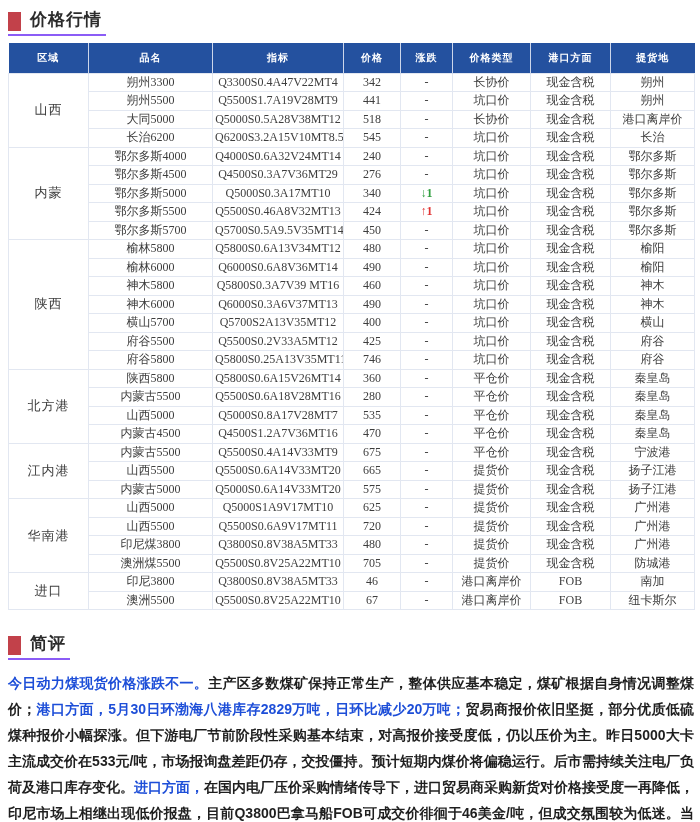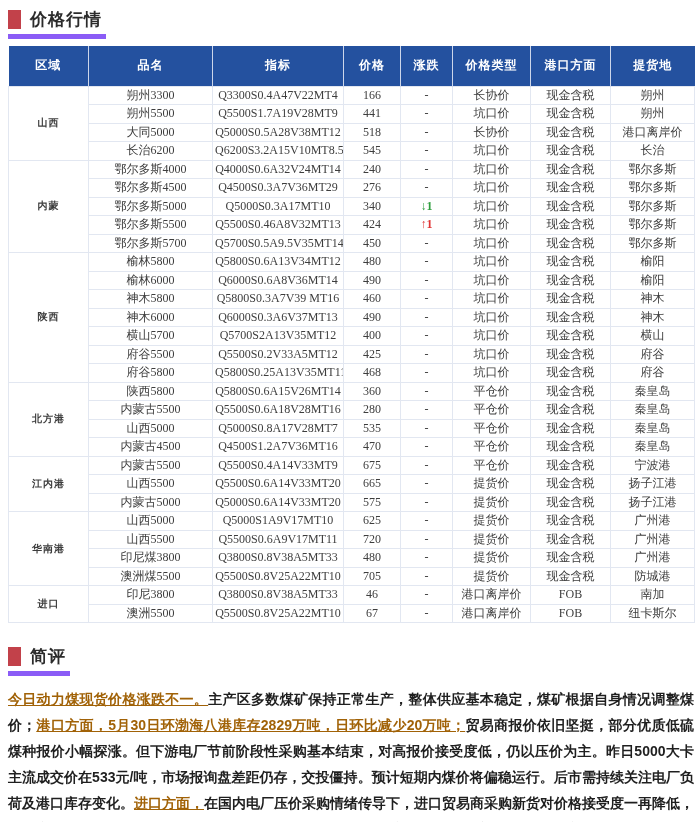--- a/index.html
+++ b/index.html
@@ -5,67 +5,67 @@
   * { margin:0; padding:0; box-sizing:border-box; }
   html,body { background:#ffffff; width:700px; }
   body {
     font-family: "Liberation Serif", "DejaVu Serif", serif;
     color:#3a3a3a;
     padding:8px 6px 10px 8px;
   }
 
   
   .sec-title {
-    display:flex; align-items:center;
+    display:flex; align-items:flex-end;
     width:-moz-fit-content; width:fit-content;
     padding:0 4px 3px 0;
-    border-bottom:5px solid #8b5cf6;
+    border-bottom:2px solid #8b5cf6;
     font-family:"Liberation Sans","DejaVu Sans",sans-serif;
   }
   .sec-title .sq {
     width:13px; height:19px; background:#c2414a; margin-right:9px; display:inline-block;
   }
   .sec-title .t {
     font-size:17px; font-weight:bold; color:#2b2b2b; letter-spacing:1px;
   }
 
   
   table.price {
     width:686px; table-layout:fixed; border-collapse:collapse; margin-top:7px;
   }
   table.price col.c-region{width:80px;} table.price col.c-name{width:124px;}
   table.price col.c-spec{width:131px;}  table.price col.c-price{width:57px;}
   table.price col.c-chg{width:52px;}    table.price col.c-type{width:78px;}
   table.price col.c-attr{width:80px;}   table.price col.c-place{width:84px;}
 
   table.price th {
-    background:#24519f; color:#ffffff; font-weight:bold; font-size:12px;
-    height:40px; text-align:center; border-right:1px solid #cdd6ea;
+    background:#24519f; color:#ffffff; font-weight:bold; font-size:10px;
+    height:30px; text-align:center; border-right:1px solid #cdd6ea;
     letter-spacing:1px;
   }
   table.price th:last-child { border-right:none;font-family:Liberation Mono, monospace; }
   table.price td {
     height:18.5px; font-size:12px; text-align:center; vertical-align:middle;
     border:1px solid #e2e7f1; padding:0 2px; color:#3d3d3d;
     white-space:nowrap; overflow:hidden;
   }
-  table.price td.region { font-size:10px; letter-spacing:1px;font-weight:bold; }
+  table.price td.region { font-size:13px; letter-spacing:1px; }
   .chg { font-weight:bold; }
   .chg.up   { color:#e03434; }
   .chg.down { color:#2f9e3f; }
 
   
   .comment-sec { margin-top:22px; }
   .comment-p {
     margin-top:10px;
     font-family:"Liberation Sans","DejaVu Sans",sans-serif;
     font-size:14px; font-weight:bold; line-height:26px;
     text-align:justify; color:#1f1f1f;
   }
-  .comment-p .red { color:#a16207;text-decoration:underline; }
+  .comment-p .red { color:#1d4ed8; }
 </style>
 </head>
 <body>
 
 <div class="sec-title">
   <span class="sq"></span>
   <span class="t">价格行情</span>
 </div>
 
 <table class="price">
@@ -89,21 +89,21 @@
       <th>价格类型</th>
       <th>港口方面</th>
       <th>提货地</th>
     </tr>
   </thead>
   <tbody>
       <tr>
         <td rowspan="4" class="region">山西</td>
         <td>朔州3300</td>
         <td>Q3300S0.4A47V22MT4</td>
-        <td>166</td>
+        <td>342</td>
         <td>-</td>
         <td>长协价</td>
         <td>现金含税</td>
         <td>朔州</td>
       </tr>
       <tr>
         <td>朔州5500</td>
         <td>Q5500S1.7A19V28MT9</td>
         <td>441</td>
         <td>-</td>
@@ -226,21 +226,21 @@
         <td>Q5500S0.2V33A5MT12</td>
         <td>425</td>
         <td>-</td>
         <td>坑口价</td>
         <td>现金含税</td>
         <td>府谷</td>
       </tr>
       <tr>
         <td>府谷5800</td>
         <td>Q5800S0.25A13V35MT11</td>
-        <td>468</td>
+        <td>746</td>
         <td>-</td>
         <td>坑口价</td>
         <td>现金含税</td>
         <td>府谷</td>
       </tr>
       <tr>
         <td rowspan="4" class="region">北方港</td>
         <td>陕西5800</td>
         <td>Q5800S0.6A15V26MT14</td>
         <td>360</td>

